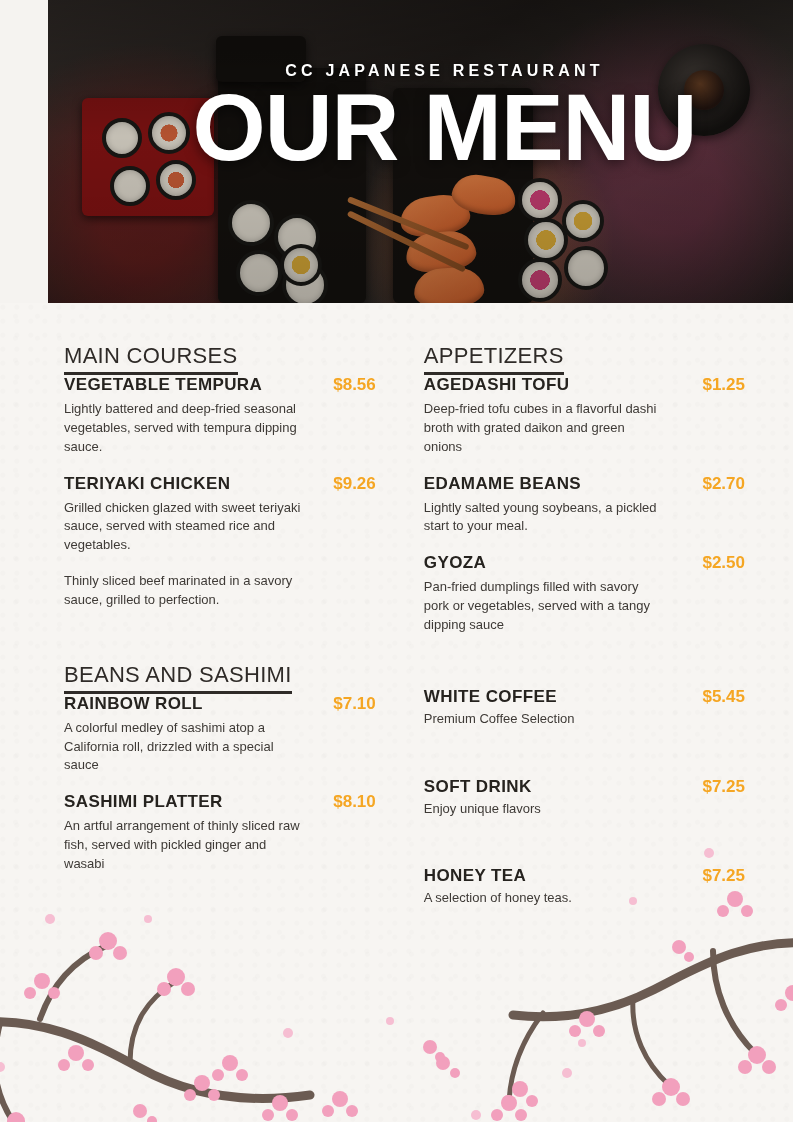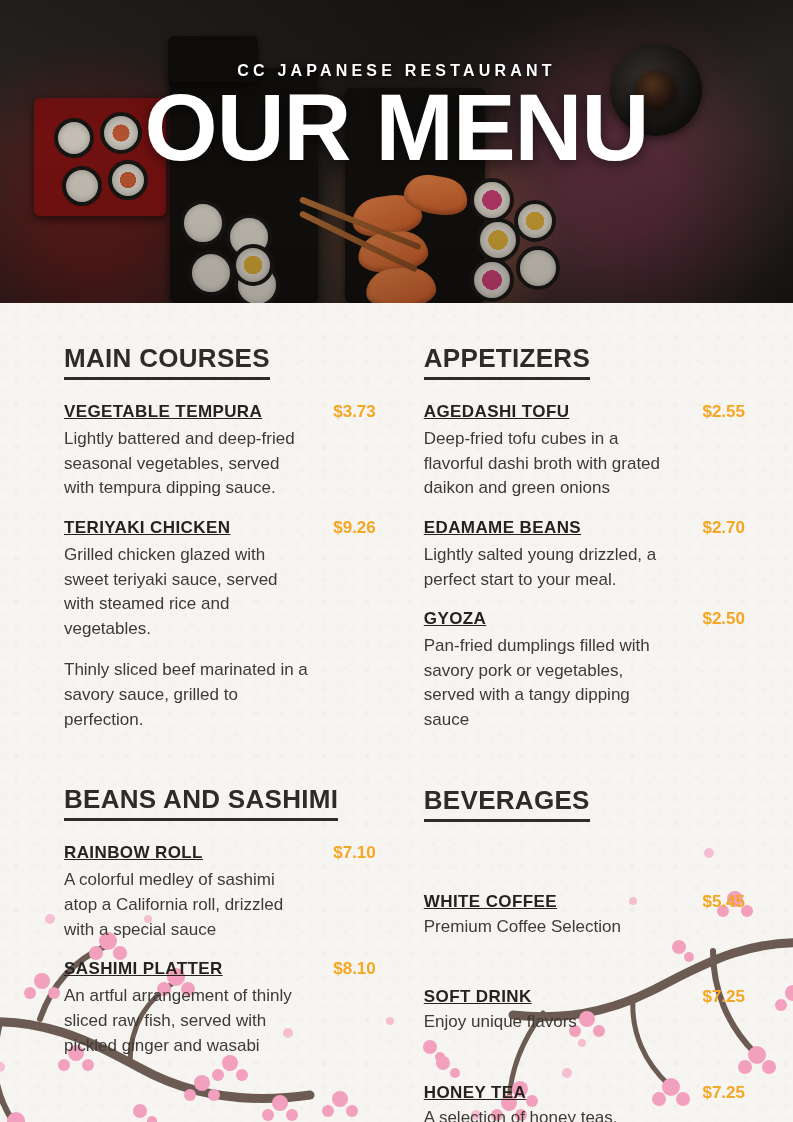--- a/index.html
+++ b/index.html
@@ -9,20 +9,21 @@
     font-family: "Liberation Sans", sans-serif;
     background: #f4f2ef;
     overflow: hidden;
   }
   .page {
     position: relative;
     width: 793px;
     height: 1122px;
     background: #f5f3f0;
     overflow: hidden;
+    padding-left: 48px;
   }
 
   
   .hero {
     position: relative;
     width: 793px;
     height: 303px;
     overflow: hidden;
     background: #2b2724;
   }
@@ -121,55 +122,53 @@
     position: relative;
     display: flex;
     padding: 40px 48px 0 64px;
     gap: 48px;
     z-index: 3;
   }
   .col { width: 330px; }
   .col.right { width: 340px; }
 
   .section-head {
-    font-size: 26px;
-    font-weight: 700;
+    font-size: 22px;
+    font-weight: 400;
     letter-spacing: 0.3px;
     color: #2f2b28;
     display: inline-block;
     border-bottom: 3px solid #2f2b28;
     padding-bottom: 3px;
-    margin-bottom: 22px;
   }
   .section-block { margin-bottom: 16px; }
   .section-block.sushi { margin-top: 52px; }
 
   .item { margin-bottom: 17px; }
   .item-row {
     display: flex;
     align-items: baseline;
     justify-content: space-between;
     gap: 10px;
   }
   .item-name {
     font-size: 17px;
     font-weight: 700;
     letter-spacing: 0.4px;
     color: #26231f;
-    text-decoration: underline;
   }
   .item-price {
     font-size: 17px;
     font-weight: 700;
     color: #f5a623;
     white-space: nowrap;
   }
   .item-desc {
     margin-top: 5px;
-    font-size: 17px;
+    font-size: 13px;
     line-height: 1.45;
     color: #3e3a36;
     max-width: 245px;
   }
   .col.right .item-desc { max-width: 240px; }
   .bev .item { margin-bottom: 13px; margin-top: 48px; }
   .bev .item-desc { margin-top: 3px; }
 
   
   .blossoms { position: absolute; inset: 0; z-index: 1; pointer-events: none; }
@@ -325,21 +324,21 @@
     <div class="columns">
 
       <div class="col left">
 
         <div class="section-block">
           <div class="section-head">MAIN COURSES</div>
 
           <div class="item">
             <div class="item-row">
               <span class="item-name">VEGETABLE TEMPURA</span>
-              <span class="item-price">$3.73</span>
+              <span class="item-price">$8.56</span>
             </div>
             <div class="item-desc">Lightly battered and deep-fried seasonal vegetables, served with tempura dipping sauce.</div>
           </div>
 
           <div class="item">
             <div class="item-row">
               <span class="item-name">TERIYAKI CHICKEN</span>
               <span class="item-price">$9.26</span>
             </div>
             <div class="item-desc">Grilled chicken glazed with sweet teriyaki sauce, served with steamed rice and vegetables.</div>
@@ -373,44 +372,43 @@
       </div>
 
       <div class="col right">
 
         <div class="section-block">
           <div class="section-head">APPETIZERS</div>
 
           <div class="item">
             <div class="item-row">
               <span class="item-name">AGEDASHI TOFU</span>
-              <span class="item-price">$2.55</span>
+              <span class="item-price">$1.25</span>
             </div>
             <div class="item-desc">Deep-fried tofu cubes in a flavorful dashi broth with grated daikon and green onions</div>
           </div>
 
           <div class="item">
             <div class="item-row">
               <span class="item-name">EDAMAME BEANS</span>
               <span class="item-price">$2.70</span>
             </div>
-            <div class="item-desc">Lightly salted young drizzled, a perfect start to your meal.</div>
+            <div class="item-desc">Lightly salted young soybeans, a pickled start to your meal.</div>
           </div>
 
           <div class="item">
             <div class="item-row">
               <span class="item-name">GYOZA</span>
               <span class="item-price">$2.50</span>
             </div>
             <div class="item-desc">Pan-fried dumplings filled with savory pork or vegetables, served with a tangy dipping sauce</div>
           </div>
         </div>
 
         <div class="section-block bev" style="margin-top:52px;">
-          <div class="section-head">BEVERAGES</div>
 
           <div class="item">
             <div class="item-row">
               <span class="item-name">WHITE COFFEE</span>
               <span class="item-price">$5.45</span>
             </div>
             <div class="item-desc">Premium Coffee Selection</div>
           </div>
 
           <div class="item">

